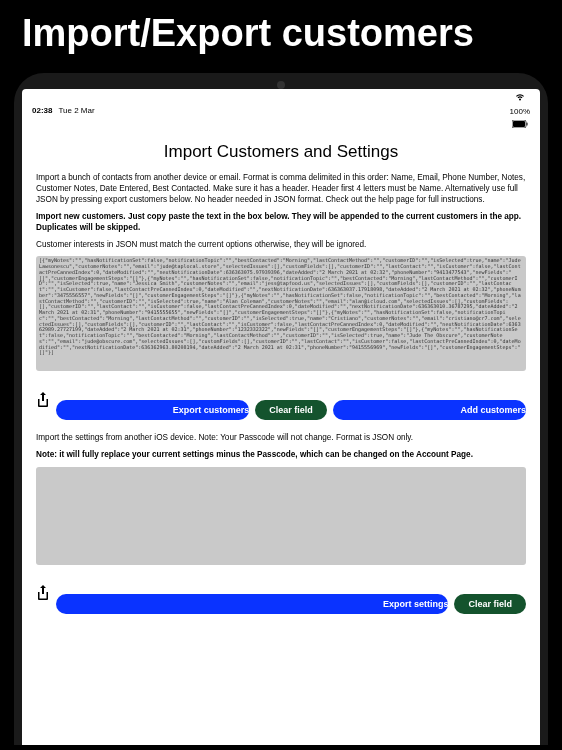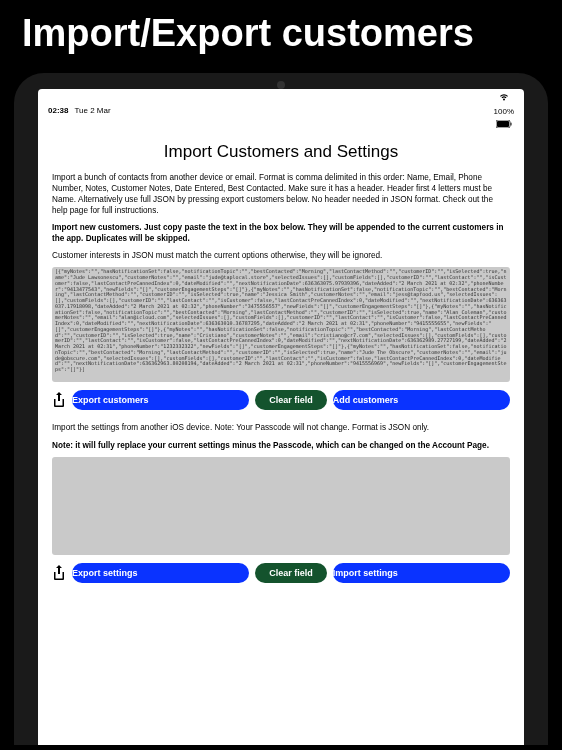--- a/index.html
+++ b/index.html
@@ -13,21 +13,21 @@
     .page-title {
       color: #fff;
       font-size: 38px;
       font-weight: 700;
       padding: 12px 22px 18px;
     }
     .tablet-frame {
       margin: 0 14px;
       background: #1a1a1a;
       border-radius: 30px 30px 0 0;
-      padding: 16px 24px 0;
+      padding: 16px 8px 0;
       height: 672px;
       position: relative;
     }
     .camera {
       position: absolute;
       top: 8px;
       left: 50%;
       transform: translateX(-50%);
       width: 8px;
       height: 8px;
@@ -104,22 +104,23 @@
       align-items: center;
       justify-content: center;
     }
     .pill {
       border: none;
       border-radius: 14px;
       font-size: 9px;
       font-weight: 600;
       color: #fff;
       padding: 5px 0;
-      text-align: left;
+      text-align: right;
       cursor: pointer;
+      margin-top: 21px;
     }
     .pill-blue { background: #0a33ff; flex: 1; }
     .pill-red { background: #14532d; padding: 5px 14px; }
   </style>
 </head>
 <body>
 
 <div class="page-title">Import/Export customers</div>
 
 <div class="tablet-frame">
@@ -173,17 +174,16 @@
       <div class="text-box text-box-settings"></div>
 
       <div class="action-row">
         <div class="share-icon">
           <svg width="12" height="16" viewBox="0 0 12 16">
               <path d="M6 0l-3 3h2v6h2V3h2L6 0zM1 7v7a1 1 0 001 1h8a1 1 0 001-1V7h-1.5v6.5h-7V7H1z" fill="#000"></path>
             </svg>
         </div>
         <button class="pill pill-blue">Export settings</button>
         <button class="pill pill-red">Clear field</button>
-        <button class="pill pill-blue">Import settings</button>
       </div>
     </div>
   </div>
 </div>
 
 </body></html>

